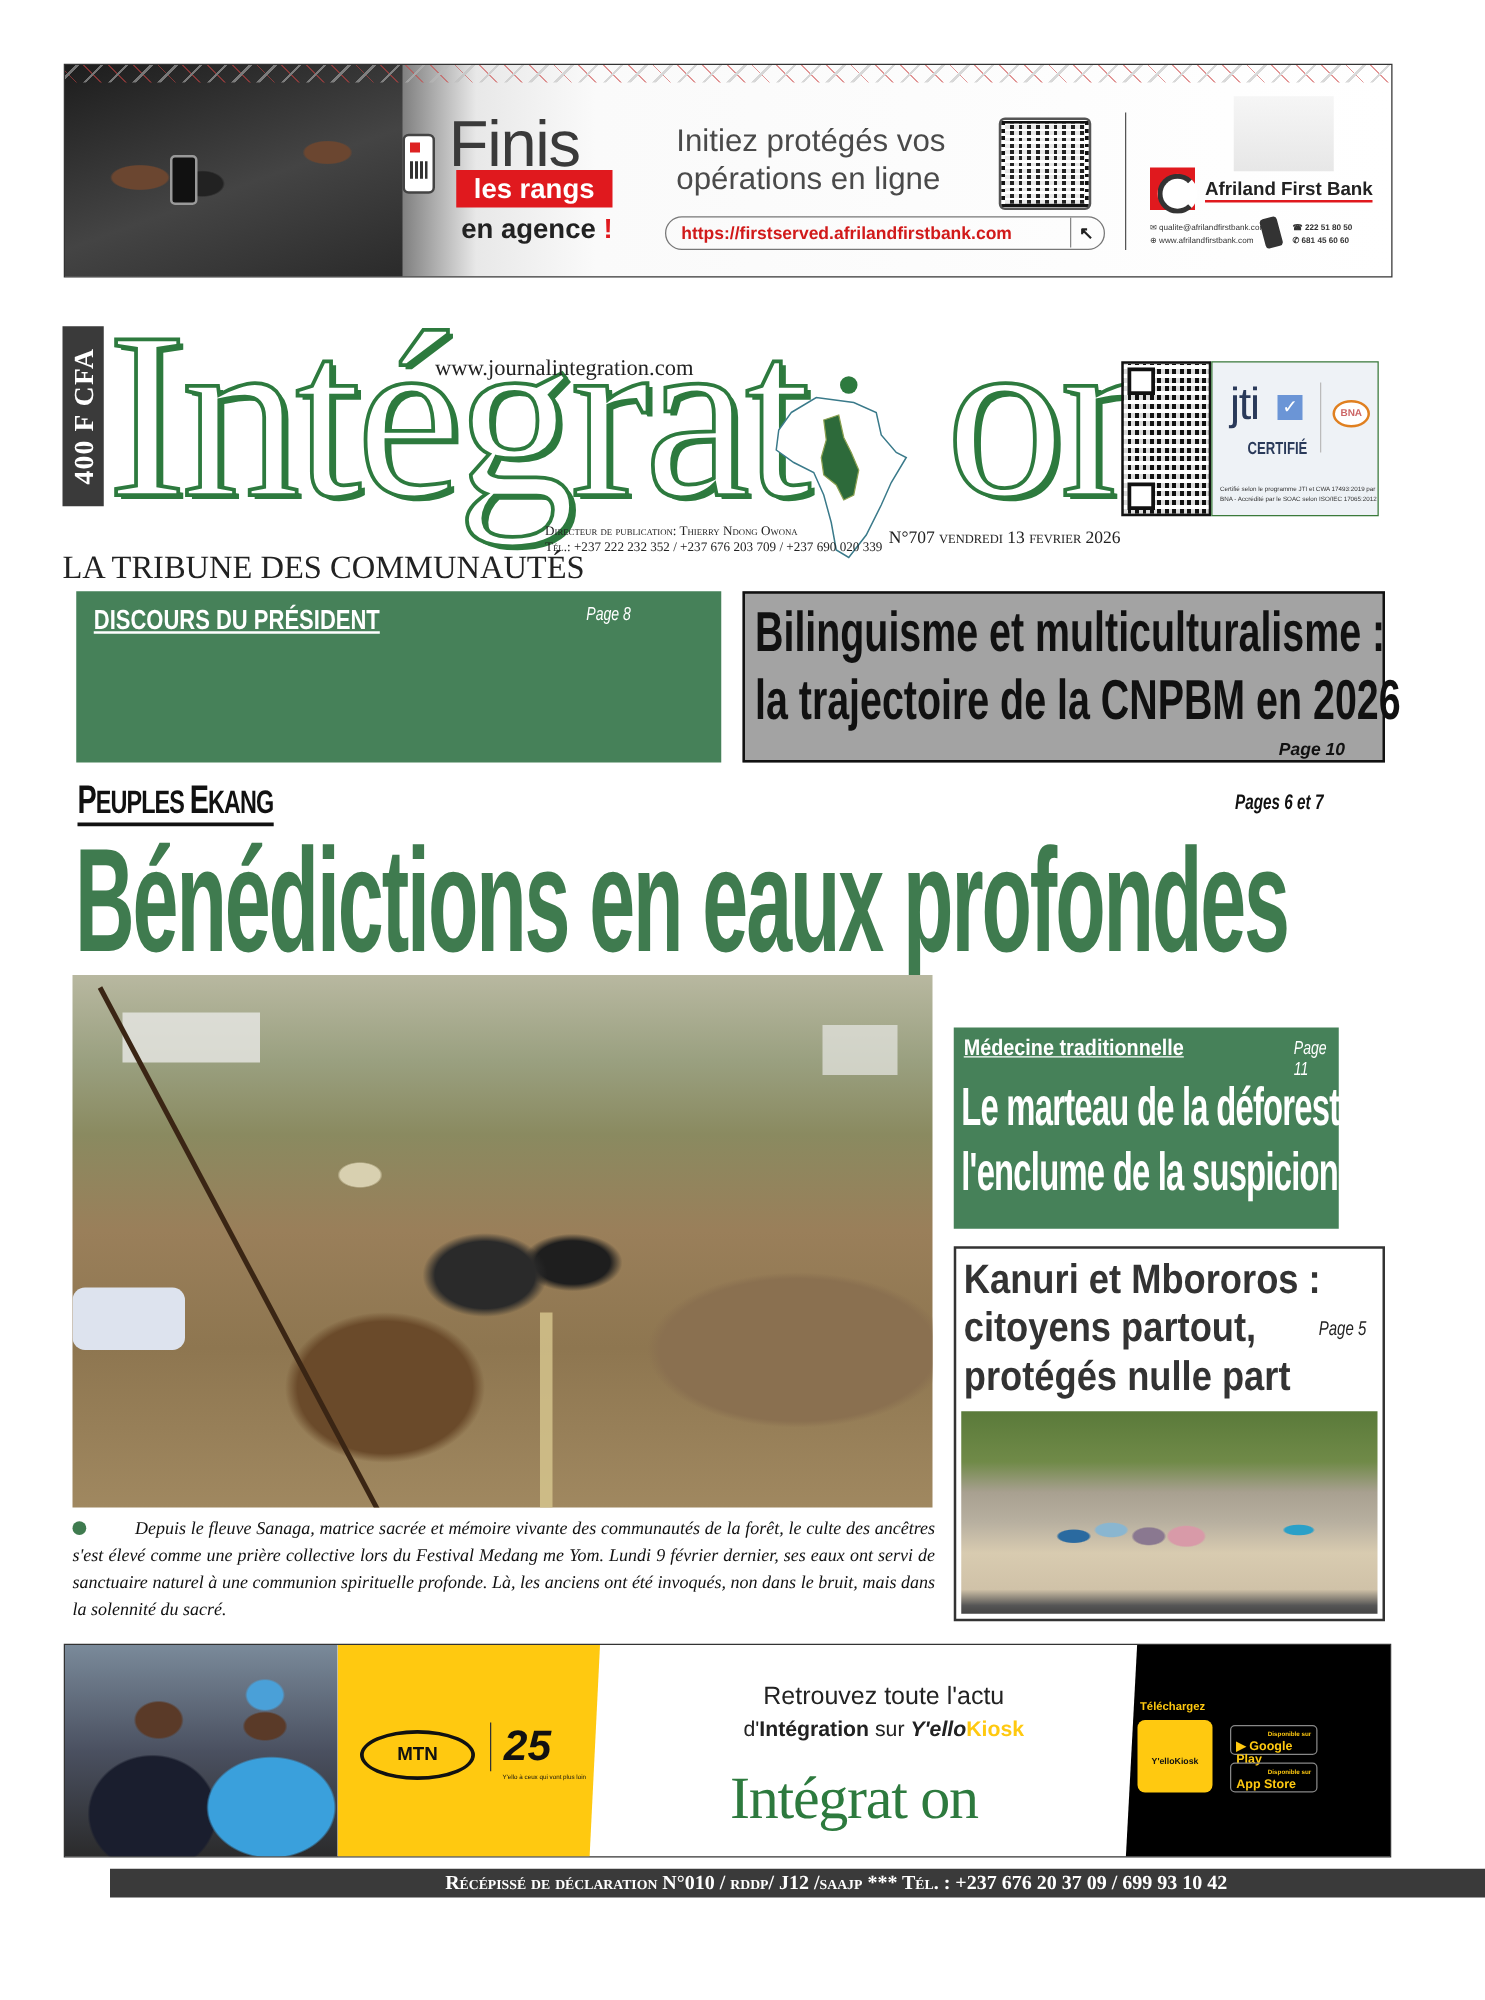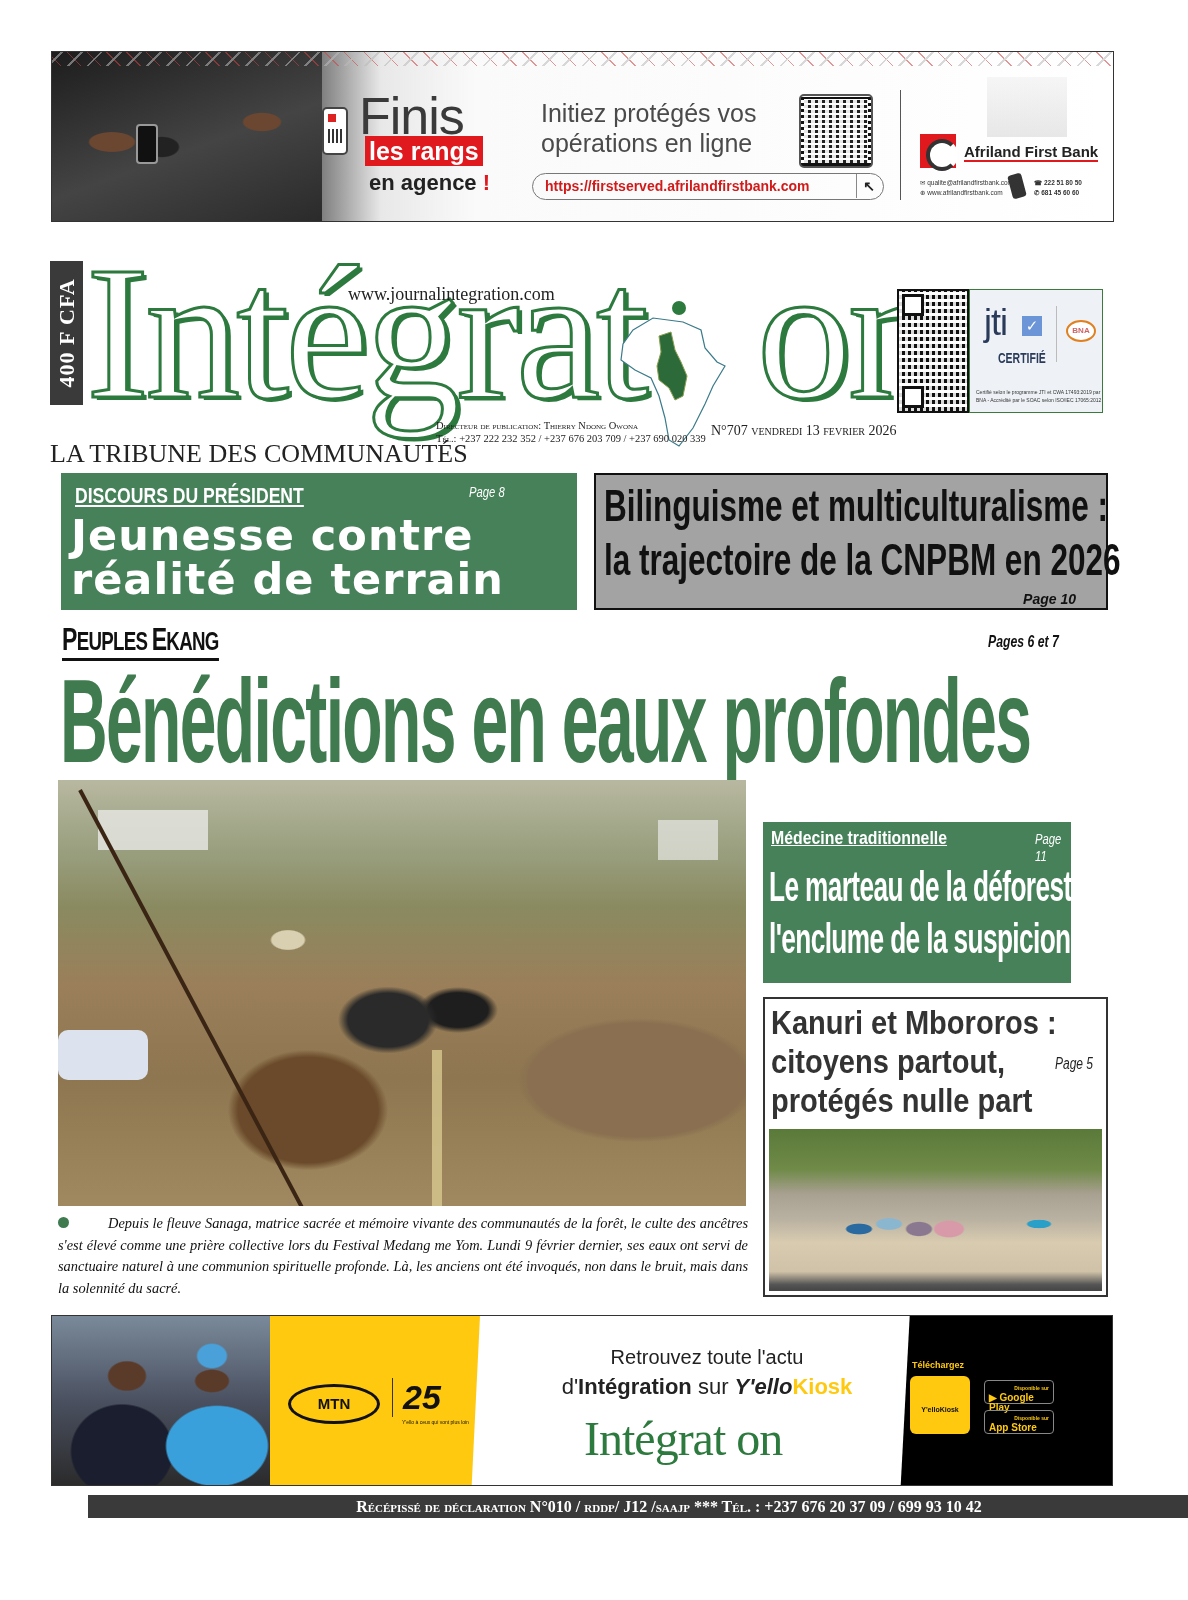--- a/index.html
+++ b/index.html
@@ -17,21 +17,21 @@
   #top-ad .hands { position: absolute; left: 0; top: 0; width: 270px; height: 171px;
     background: radial-gradient(ellipse at 60px 90px, #6b4630 0 22px, transparent 24px),
                 radial-gradient(ellipse at 210px 70px, #6b4630 0 18px, transparent 20px),
                 radial-gradient(ellipse at 110px 95px, #222 0 16px, transparent 18px),
                 linear-gradient(160deg, #1d1d1d, #444 55%, #2a2a2a); }
   #top-ad .watch { position: absolute; left: 84px; top: 72px; width: 22px; height: 40px; background: #111; border-radius: 4px; border: 2px solid #999; }
   #top-ad .phone-icon { position: absolute; left: 270px; top: 55px; width: 26px; height: 48px; border: 2px solid #444; border-radius: 5px; background: #fff; }
   #top-ad .phone-icon::before { content: ""; position: absolute; left: 4px; top: 5px; width: 8px; height: 8px; background: #d22; }
   #top-ad .phone-icon::after { content: ""; position: absolute; left: 4px; top: 20px; width: 14px; height: 14px; background: repeating-linear-gradient(90deg, #333 0 2px, #fff 2px 4px); }
   #ad-finis { left: 307px; top: 38px; font-size: 52px; font-weight: 400; color: #3a3a3a; letter-spacing: -1px; line-height: 52px; }
-  #ad-rangs { left: 313px; top: 84px; font-size: 25px; font-weight: 700; color: #fff; background: #e0191e; padding: 0 4px; line-height: 30px; }
+  #ad-rangs { left: 313px; top: 84px; font-size: 22px; font-weight: 700; color: #fff; background: #e0191e; padding: 0 14px; line-height: 30px; }
   #ad-agence { left: 317px; top: 118px; font-size: 22px; font-weight: 700; color: #222; line-height: 26px; }
   #ad-agence .bang { color: #e0191e; }
   #ad-initiez { left: 489px; top: 46px; font-size: 25px; color: #4a4a4a; line-height: 30px; }
   #ad-url { left: 480px; top: 121px; width: 352px; height: 27px; border: 1.5px solid #777; border-radius: 14px; font-size: 14px; font-weight: 700; color: #d11a1a; line-height: 24px; padding-left: 12px; }
   #ad-url .cursor { position: absolute; right: 8px; top: 0; color: #222; font-size: 14px; border-left: 1px solid #888; padding-left: 6px; }
   #ad-qr { left: 747px; top: 42px; width: 74px; height: 74px; border: 2px solid #555; border-radius: 5px;
     background: repeating-linear-gradient(0deg, #111 0 3px, #fff 3px 6px), #fff; background-blend-mode: multiply; }
   #ad-qr-inner { position: absolute; inset: 3px; background:
     repeating-linear-gradient(90deg, rgba(255,255,255,.9) 0 4px, transparent 4px 7px),
     repeating-linear-gradient(0deg, #222 0 3px, #fff 3px 5px); }
@@ -128,21 +128,21 @@
       radial-gradient(ellipse at 160px 65px, #5a3a28 0 16px, transparent 18px),
       radial-gradient(ellipse at 160px 40px, #4aa0d8 0 14px, transparent 16px),
       radial-gradient(ellipse at 165px 130px, #3aa0dc 0 50px, transparent 52px),
       radial-gradient(ellipse at 70px 135px, #1a1e2e 0 50px, transparent 52px),
       linear-gradient(180deg, #7a8a9a, #4a5060 50%, #2a2a2a); }
   #bad-yellow { position: absolute; left: 218px; top: 0; width: 210px; height: 171px; background: #ffc910; clip-path: polygon(0 0, 100% 0, 96% 100%, 0 100%); }
   #bad-mtn { position: absolute; left: 236px; top: 68px; width: 92px; height: 40px; border: 3px solid #111; border-radius: 50%; font-size: 15px; font-weight: 700; text-align: center; line-height: 34px; color: #111; }
   #bad-25 { position: absolute; left: 340px; top: 62px; font-size: 34px; font-weight: 700; font-style: italic; color: #111; border-left: 1px solid #333; padding-left: 10px; }
   #bad-25-sub { position: absolute; left: 340px; top: 103px; font-size: 5px; color: #111; padding-left: 10px; }
   #bad-retrouvez { position: absolute; left: 450px; top: 30px; width: 410px; text-align: center; font-size: 20px; color: #222; }
-  #bad-integ-line { position: absolute; left: 450px; top: 58px; width: 410px; text-align: center; font-size: 22px; color: #222; }
+  #bad-integ-line { position: absolute; left: 450px; top: 58px; width: 410px; text-align: center; font-size: 17px; color: #222; }
   #bad-integ-line b { font-weight: 700; }
   #bad-integ-line .yello { font-style: italic; font-weight: 700; }
   #bad-integ-line .kiosk { color: #ffc910; font-weight: 700; }
   #bad-logo { position: absolute; left: 532px; top: 95px; font-family: "Liberation Serif", serif; font-size: 48px; color: #2d7a3e; letter-spacing: -1px; }
   #bad-black { position: absolute; left: 835px; top: 0; width: 227px; height: 171px; background: #000; clip-path: polygon(10% 0, 100% 0, 100% 100%, 6% 100%); }
   #bad-telechargez { position: absolute; left: 860px; top: 44px; font-size: 9px; font-weight: 700; color: #ffc910; }
   #bad-app-icon { position: absolute; left: 858px; top: 60px; width: 60px; height: 58px; background: #ffc910; border-radius: 6px; font-size: 7px; font-weight: 700; color: #111; text-align: center; padding-top: 30px; }
   #bad-gplay, #bad-appstore { position: absolute; left: 932px; width: 70px; height: 24px; border: 1px solid #888; border-radius: 4px; color: #ffc910; font-size: 10px; font-weight: 700; padding: 2px 4px; line-height: 10px; }
   #bad-gplay { top: 64px; } #bad-appstore { top: 94px; }
   #bad-gplay small, #bad-appstore small { display: block; font-size: 5px; color: #ffc910; text-align: right; }
@@ -213,24 +213,20 @@
   <div id="cert-bna">BNA</div>
   <div id="cert-note">
     <div>Certifié selon le programme JTI et CWA 17493:2019 par</div>
     <div>BNA - Accrédité par le SOAC selon ISO/IEC 17065:2012</div>
   </div>
 </div>
 
 <div id="box-president" class="abs">
   <div id="kicker-president">DISCOURS DU PRÉSIDENT</div>
   <div id="page-president">Page 8</div>
-  <div id="title-president">
-    <div>Jeunesse contre</div>
-    <div>réalité de terrain</div>
-  </div>
 </div>
 
 <div id="box-bilingue" class="abs">
   <div id="title-bilingue">
     <div>Bilinguisme et multiculturalisme :</div>
     <div>la trajectoire de la CNPBM en 2026</div>
   </div>
   <div id="page-bilingue">Page 10</div>
 </div>
 

